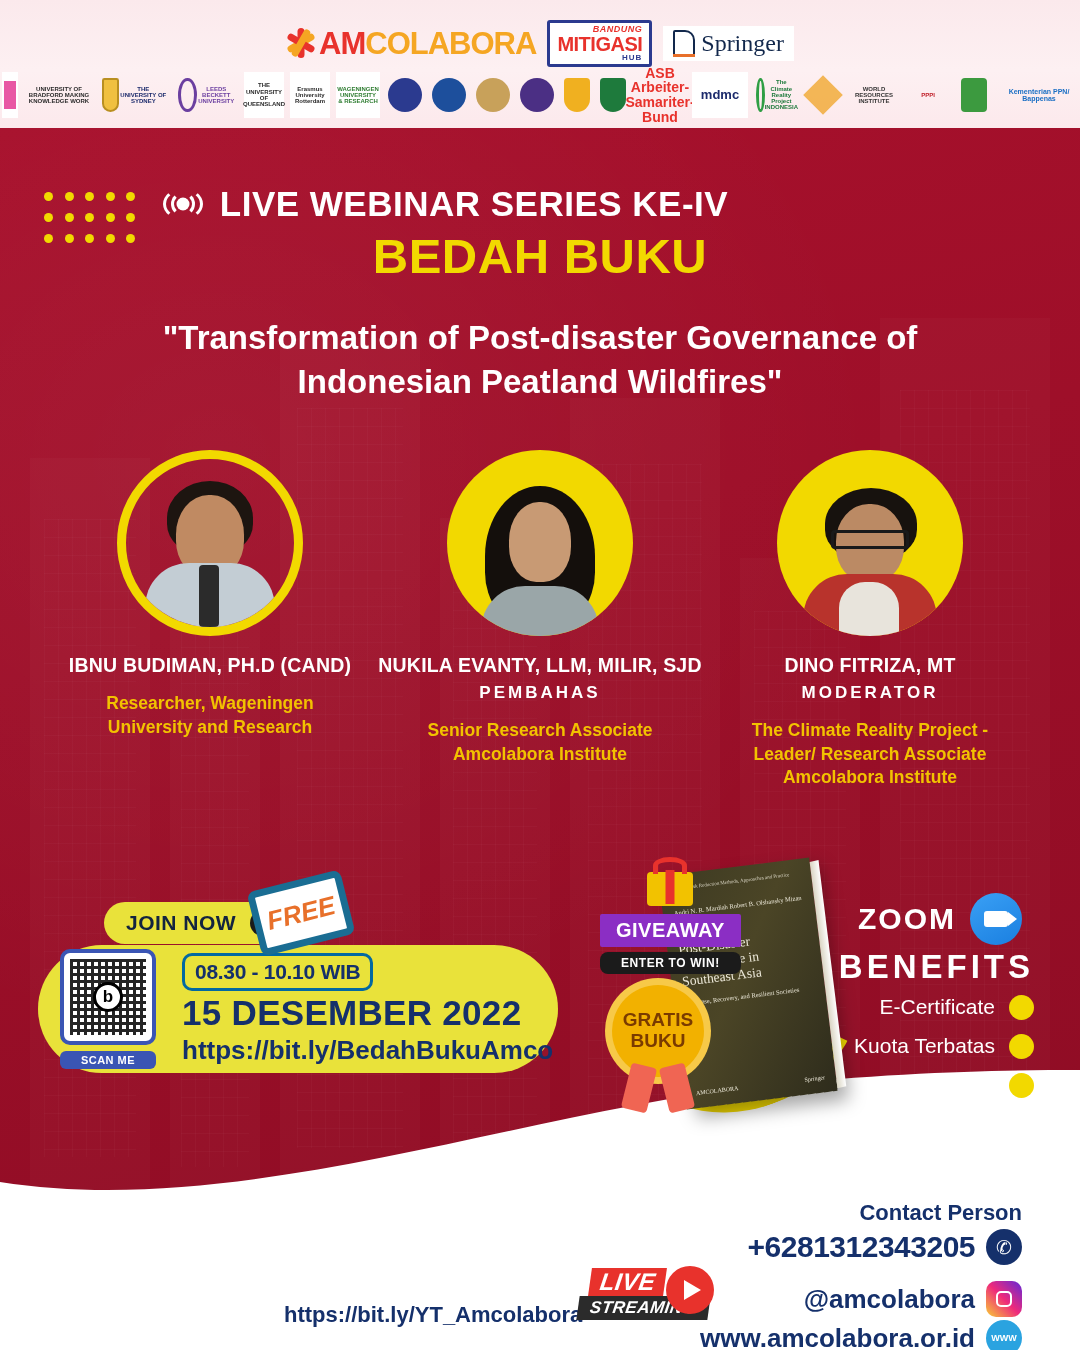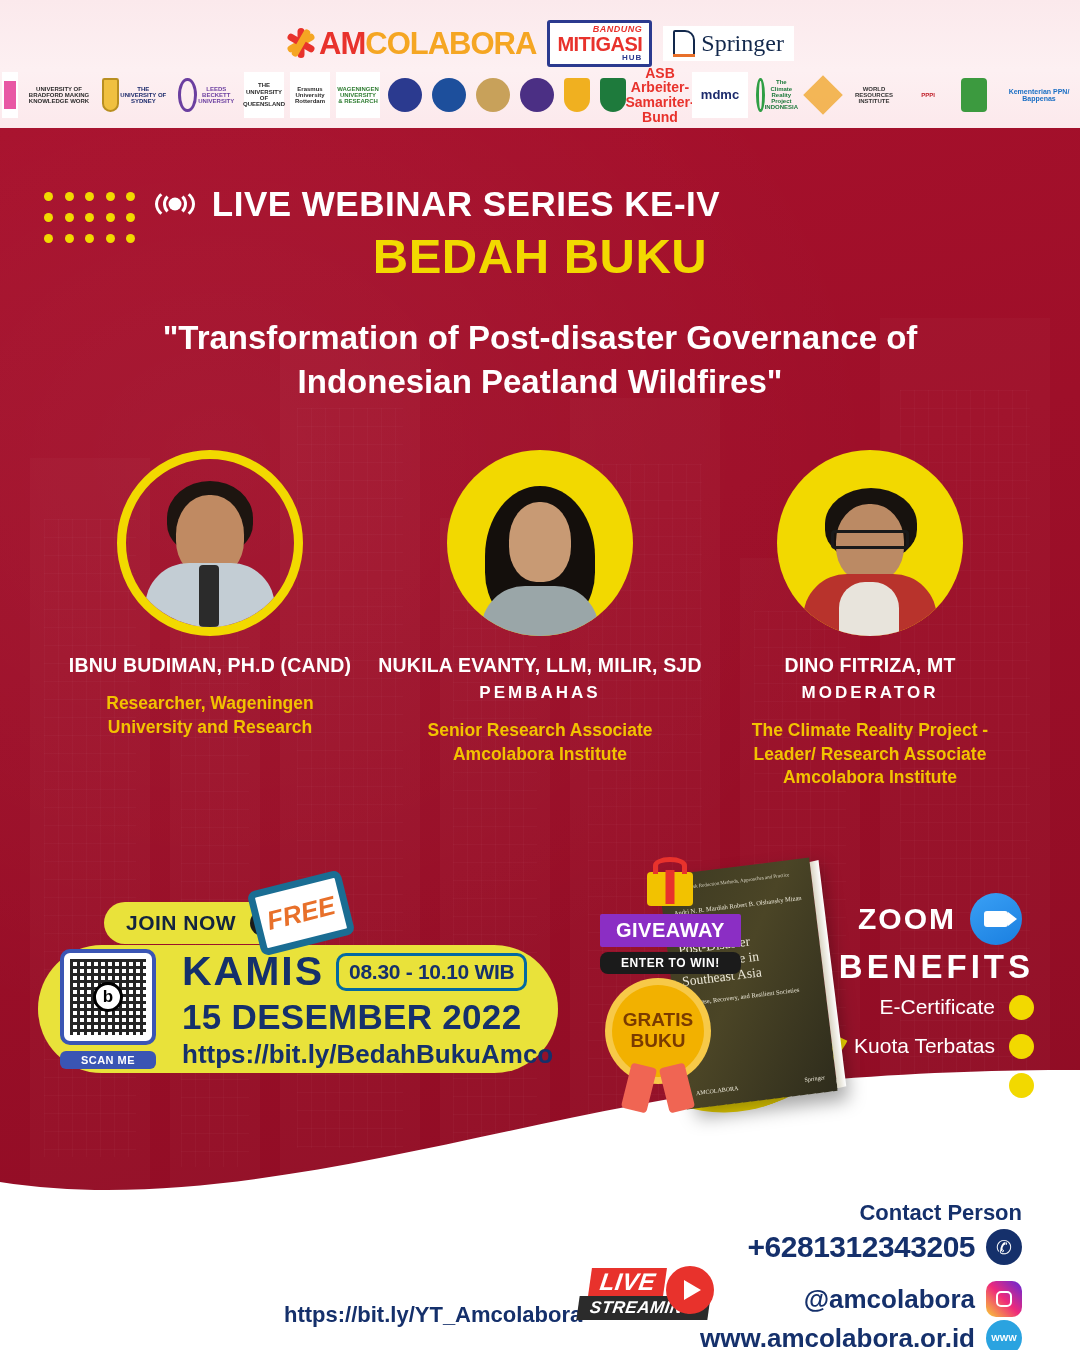--- a/index.html
+++ b/index.html
@@ -82,21 +82,21 @@
 
   
   .dots{
     position:absolute; left:44px; top:192px; width:92px; z-index:20;
     display:grid; grid-template-columns:repeat(5,1fr); gap:12px 11px;
   }
   .dots i{ width:9px; height:9px; border-radius:50%; background:#f2d900; display:block; }
 
   
   .live-line{
-    position:absolute; top:186px; left:0; width:872px; z-index:22;
+    position:absolute; top:186px; left:8px; width:872px; z-index:22;
     display:flex; align-items:center; justify-content:center; gap:14px;
   }
   .radio-icon{ width:46px; height:34px; position:relative; }
   .radio-icon .core{
     position:absolute; left:50%; top:50%; transform:translate(-50%,-50%);
     width:13px; height:13px; border-radius:50%; background:#fff;
   }
   .radio-icon .arc{
     position:absolute; top:50%; border:3px solid #fff; border-radius:50%;
     border-color:transparent #fff transparent #fff;
@@ -530,21 +530,20 @@
 <div class="date-card">
   <div class="qr-wrap">
     <div class="qr">
       <div class="qr-grid"></div>
       <div class="qr-mark">b</div>
     </div>
     <div class="scan-me">SCAN ME</div>
   </div>
   <div class="date-main">
     <div class="kamis-row">
-      <div class="kamis">KAMIS</div>
       <div class="time-box">08.30 - 10.10 WIB</div>
     </div>
     <div class="date-full">15 DESEMBER 2022</div>
     <div class="reg-url">https://bit.ly/BedahBukuAmco</div>
   </div>
 </div>
 
 <div class="arc-yellow"></div>
 
 <div class="gift">

